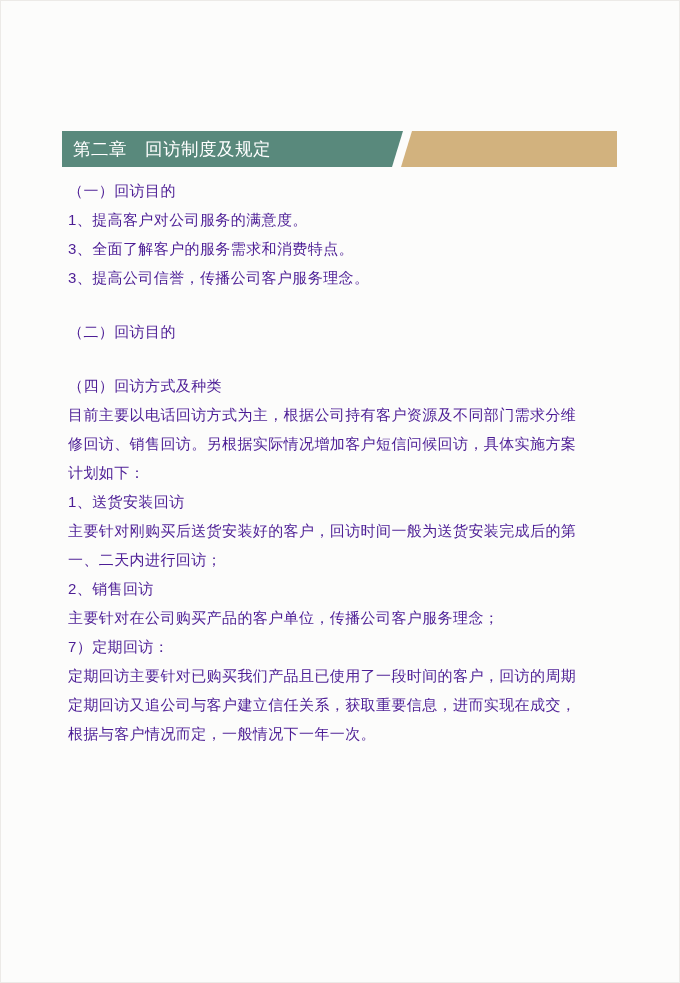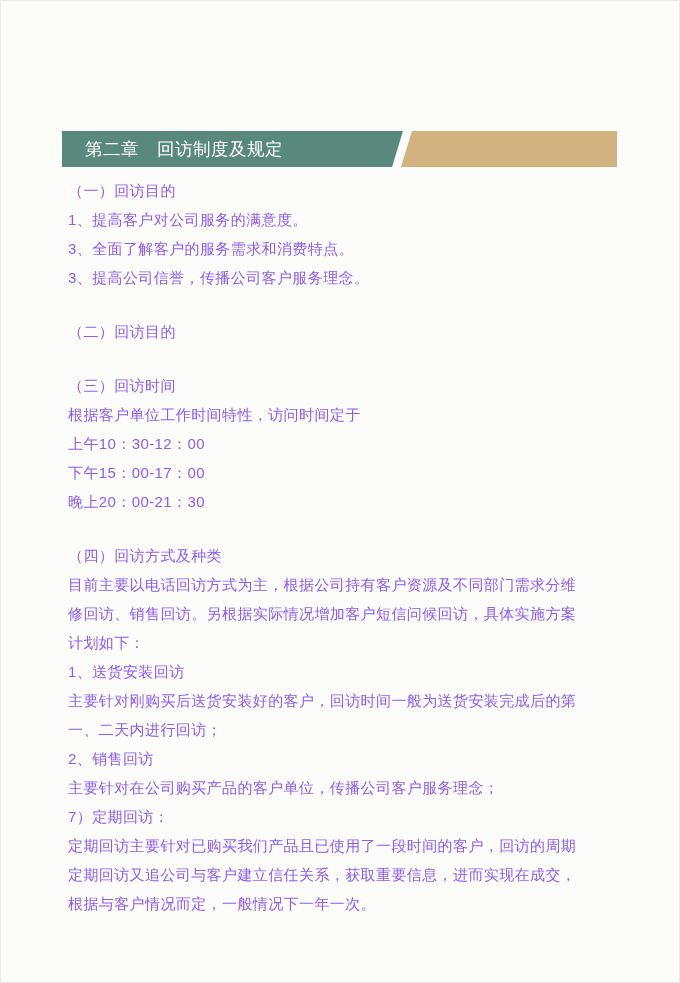--- a/index.html
+++ b/index.html
@@ -39,21 +39,21 @@
     width: 216px;
     height: 36px;
     clip-path: polygon(11px 0, 100% 0, 100% 100%, 0 100%);
   }
   .banner-title {
     position: absolute;
     left: 0;
     top: 0;
     height: 36px;
     line-height: 37px;
-    padding-left: 23px;
+    padding-left: 11px;
     color: #ffffff;
     font-size: 17.5px;
     letter-spacing: 0.5px;
     white-space: nowrap;
     z-index: 2;
   }
   
   .content {
     position: absolute;
     top: 176px;
@@ -75,40 +75,31 @@
 <body>
 
 <div class="page">
 
   <div class="banner">
     <div class="banner-teal" style="background: rgb(89, 137, 124);"></div>
     <div class="banner-tan" style="background: rgb(210, 178, 126);"></div>
     <div class="banner-title" style="color: rgb(255, 255, 255);">第二章　回访制度及规定</div>
   </div>
 
-  <div class="content" style="color: #8b5cf6;">
+  <div class="content" style="color: #4c1d95;">
     <div class="section">
       <div class="heading">（一）回访目的</div>
       <div>
           <div class="text-line">1、提高客户对公司服务的满意度。</div>
           <div class="text-line">3、全面了解客户的服务需求和消费特点。</div>
           <div class="text-line">3、提高公司信誉，传播公司客户服务理念。</div>
         </div>
     </div>
     <div class="section">
       <div class="heading">（二）回访目的</div>
-    </div>
-    <div class="section">
-      <div class="heading">（三）回访时间</div>
-      <div>
-          <div class="text-line">根据客户单位工作时间特性，访问时间定于</div>
-          <div class="text-line">上午10：30-12：00</div>
-          <div class="text-line">下午15：00-17：00</div>
-          <div class="text-line">晚上20：00-21：30</div>
-        </div>
     </div>
     <div class="section">
       <div class="heading">（四）回访方式及种类</div>
       <div>
           <div class="text-line">目前主要以电话回访方式为主，根据公司持有客户资源及不同部门需求分维</div>
           <div class="text-line">修回访、销售回访。另根据实际情况增加客户短信问候回访，具体实施方案</div>
           <div class="text-line">计划如下：</div>
           <div class="text-line">1、送货安装回访</div>
           <div class="text-line">主要针对刚购买后送货安装好的客户，回访时间一般为送货安装完成后的第</div>
           <div class="text-line">一、二天内进行回访；</div>

